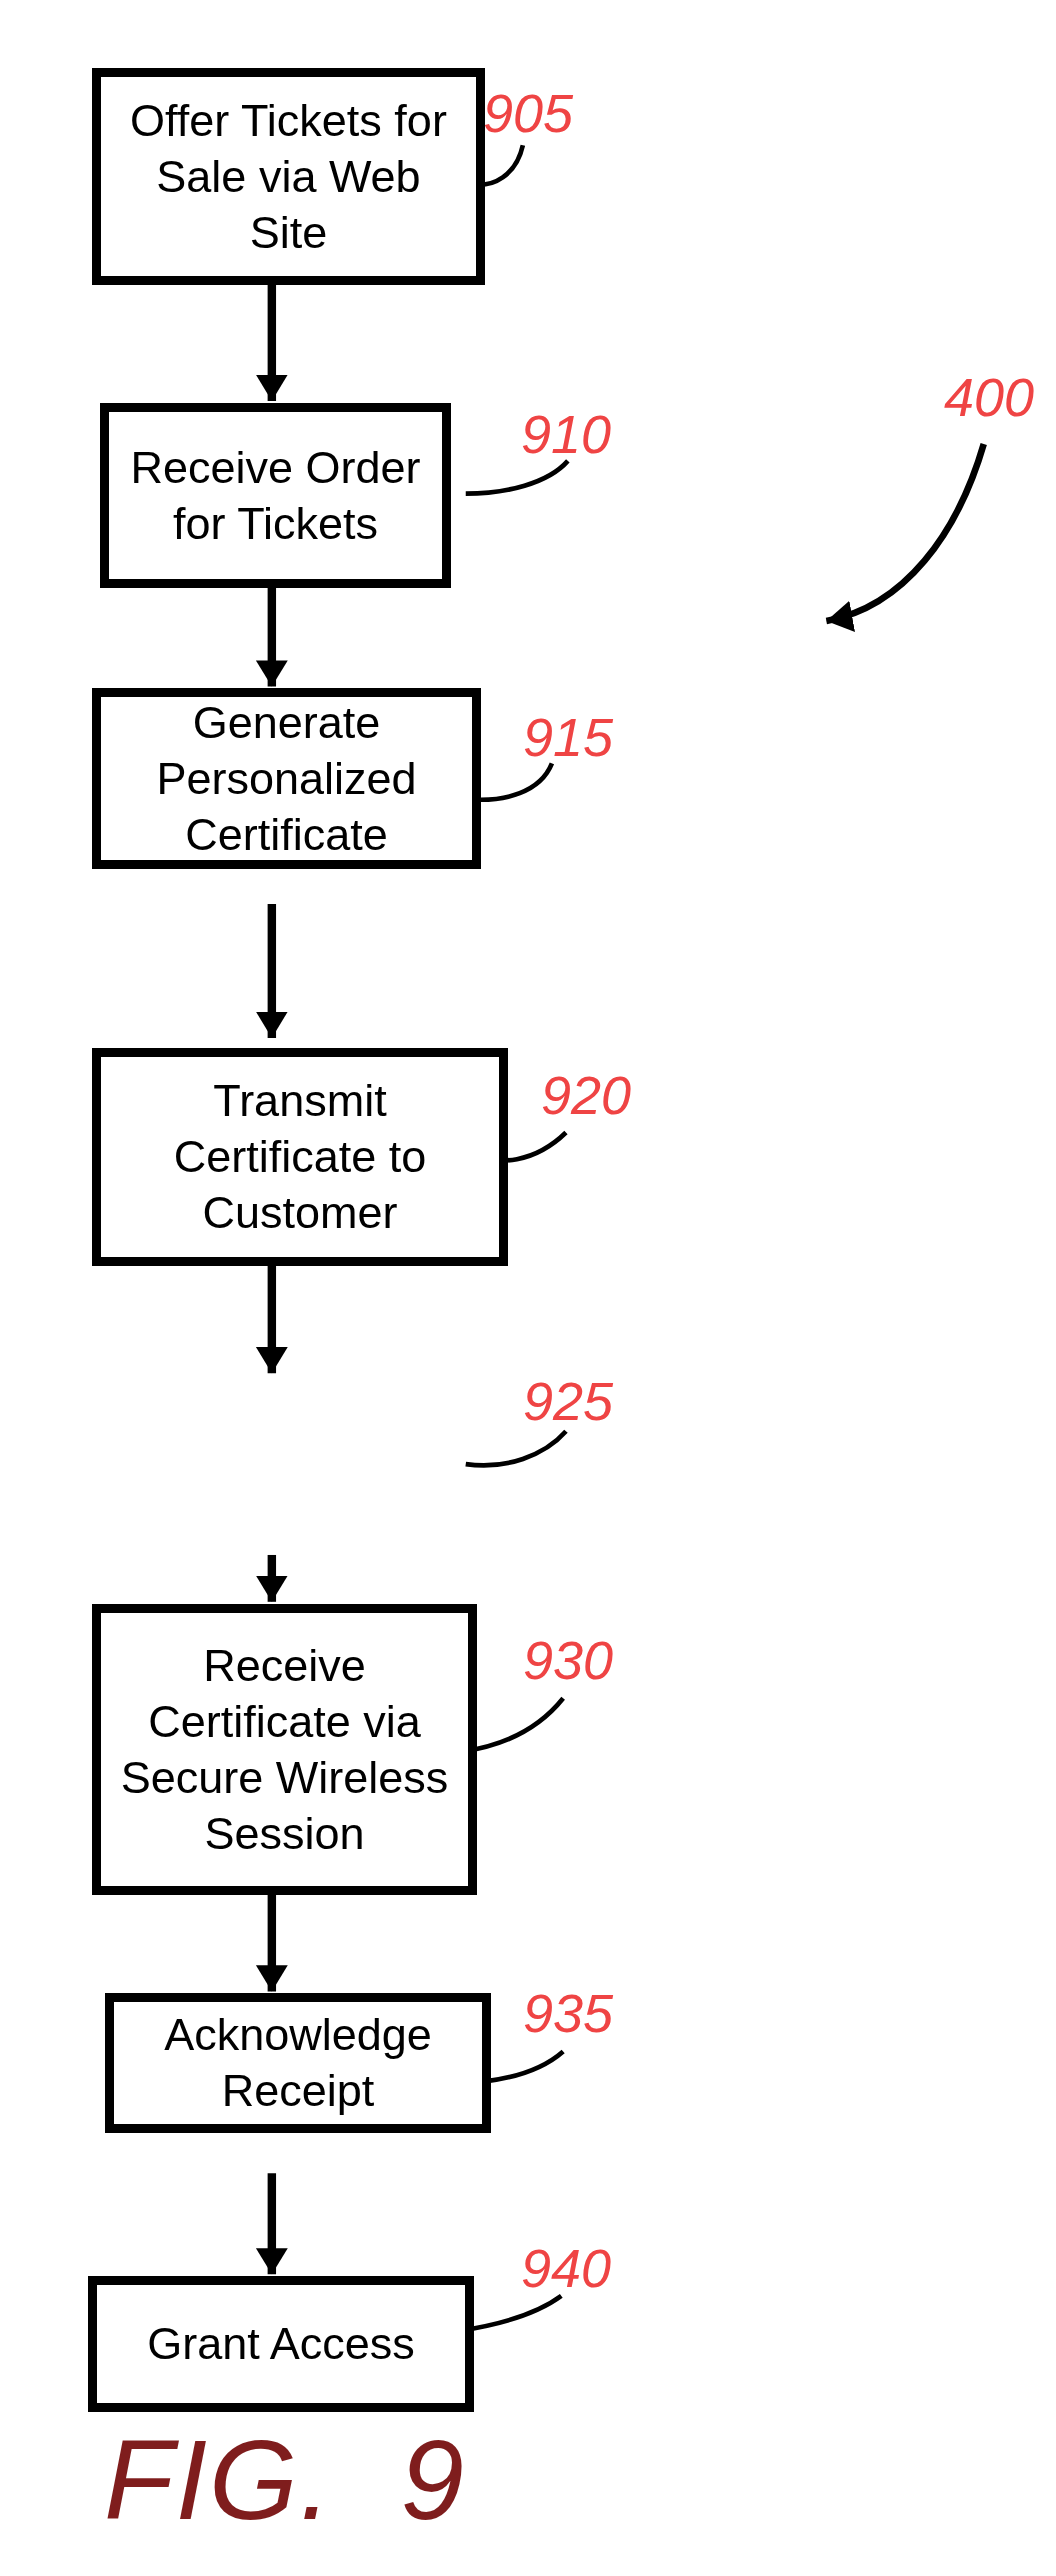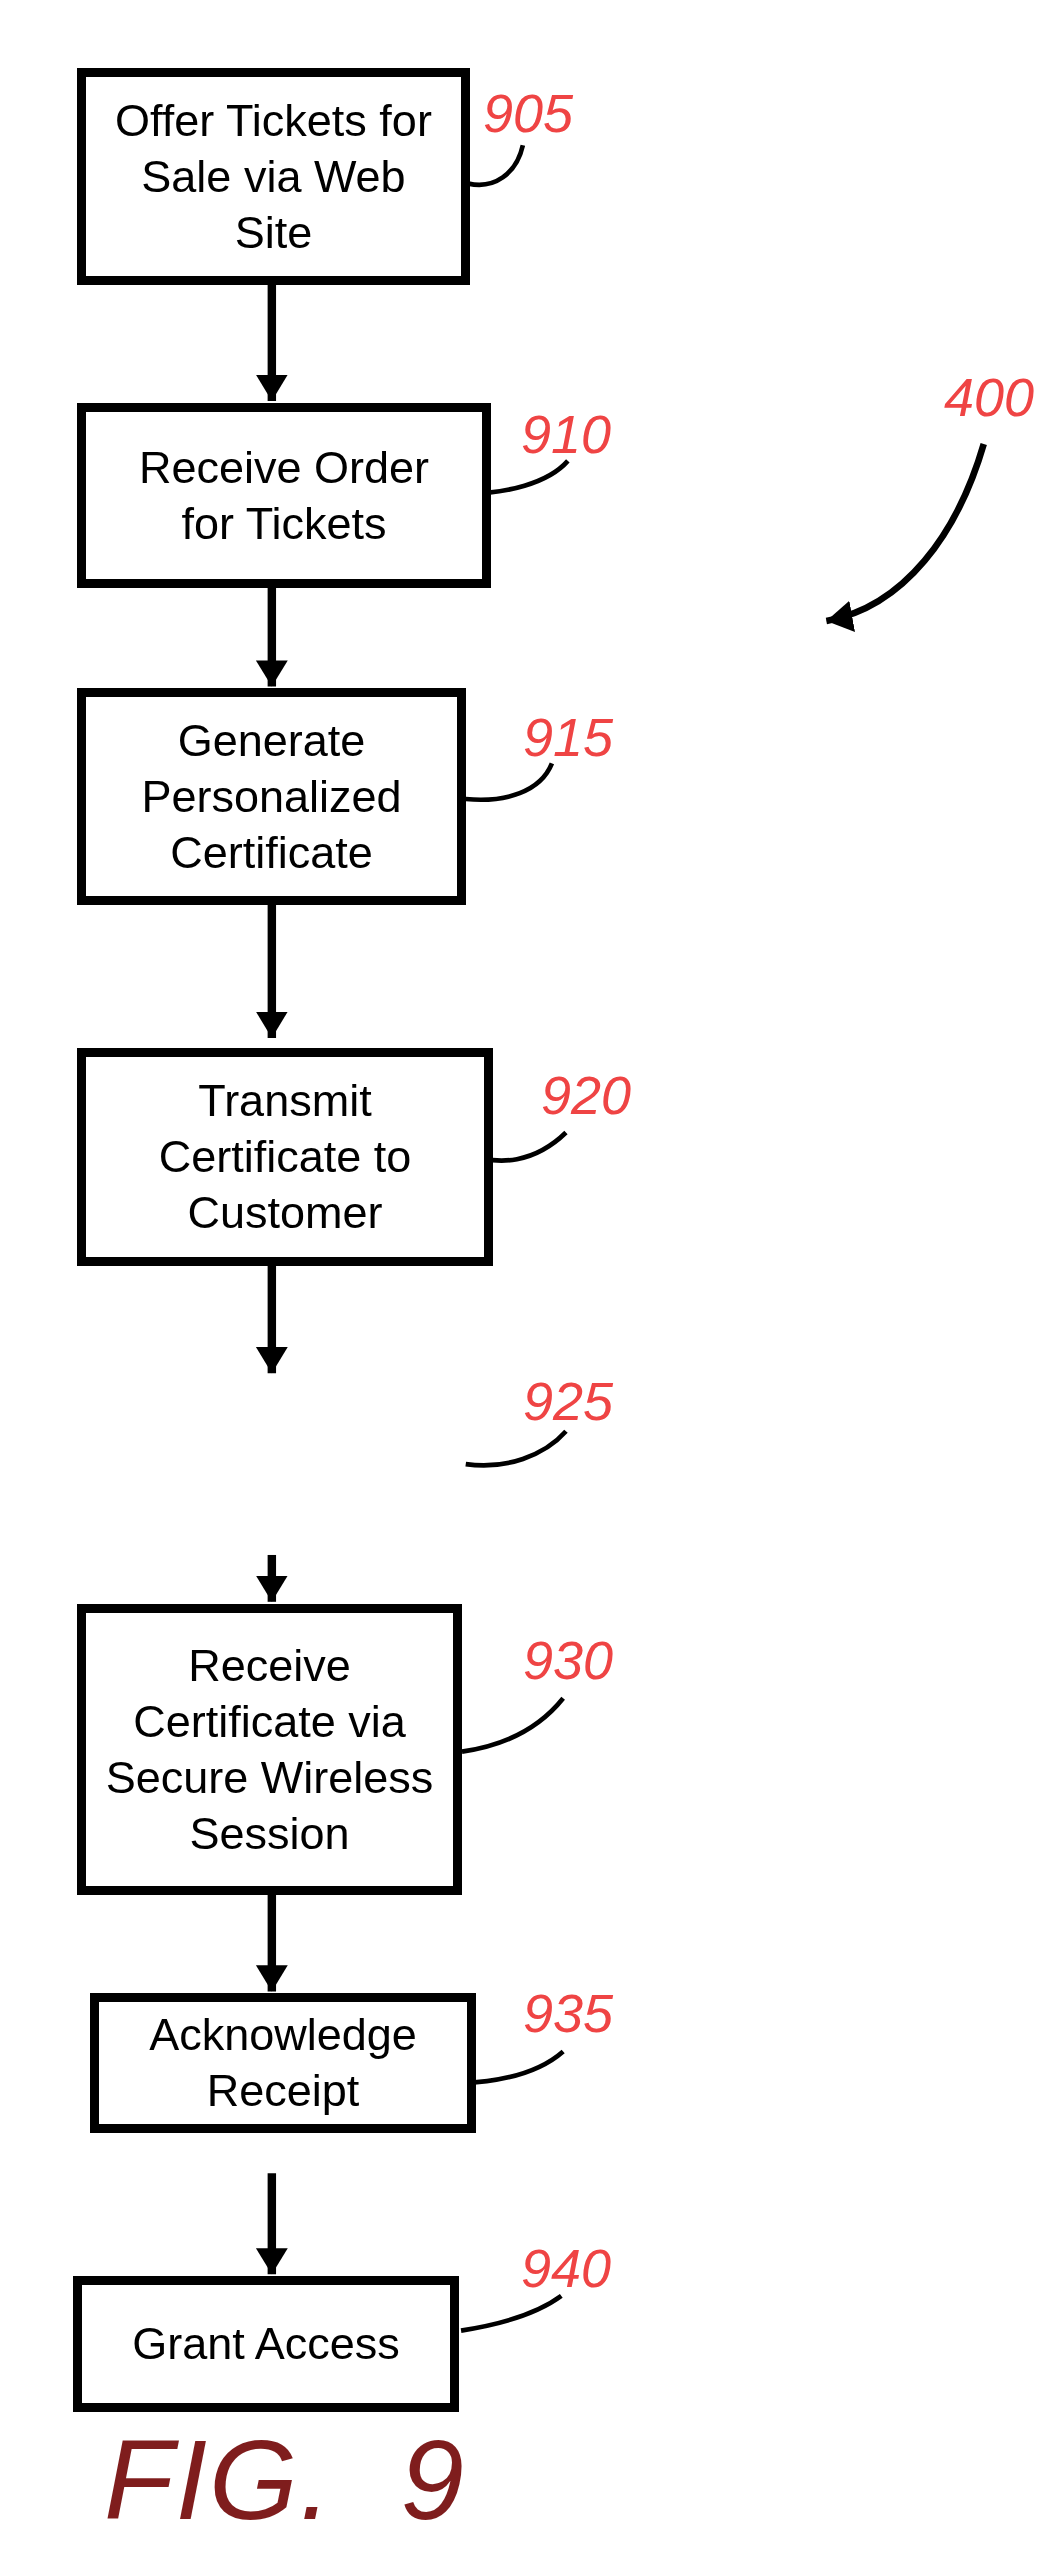--- a/index.html
+++ b/index.html
@@ -4,21 +4,21 @@
 <style>
   html,body{margin:0;padding:0;background:#ffffff;}
   body{
     width:1057px;height:2576px;position:relative;overflow:hidden;
     font-family:"Liberation Sans","DejaVu Sans",sans-serif;color:#000;
   }
   .canvas{position:absolute;inset:0;width:1057px;height:2576px;}
   svg.wires{position:absolute;left:0;top:0;width:1057px;height:2576px;}
   .flowbox{
     position:absolute;box-sizing:border-box;border:9.4px solid #000;background:#fff;
-    display:flex;align-items:center;justify-content:center;text-align:center;
+    display:flex;align-items:center;justify-content:center;text-align:center;margin-left:15px;
   }
   .boxtext{
     white-space:pre-line;font-size:45px;line-height:56px;color:#000;
     font-family:"Liberation Sans","DejaVu Sans",sans-serif;
   }
   .ref{
     position:absolute;font-style:italic;font-size:54px;line-height:1;
     color:#ef4444;font-family:"Liberation Sans","DejaVu Sans",sans-serif;
   }
   .fig-caption{
@@ -57,25 +57,25 @@
     <path d="M 492 2488 C 537 2481, 576 2468, 599 2451" stroke="#000" stroke-width="5" fill="none"></path>
 
     <path d="M 1050 474 C 1022 570, 965 648, 882 663" stroke="#000" stroke-width="7" fill="none" marker-end="url(#ah)"></path>
   </svg>
 
   <div class="flowbox" style="left:77px;top:68px;width:393px;height:217px">
     <span class="boxtext">Offer Tickets for
 Sale via Web
 Site</span>
   </div>
-  <div class="flowbox" style="left:77px;top:403px;width:414px;height:185px">
+  <div class="flowbox" style="left:85px;top:403px;width:351px;height:185px">
     <span class="boxtext">Receive Order
 for Tickets</span>
   </div>
-  <div class="flowbox" style="left:77px;top:688px;width:389px;height:217px">
+  <div class="flowbox" style="left:77px;top:688px;width:389px;height:181px">
     <span class="boxtext">Generate
 Personalized
 Certificate</span>
   </div>
   <div class="flowbox" style="left:77px;top:1048px;width:416px;height:218px">
     <span class="boxtext">Transmit
 Certificate to
 Customer</span>
   </div>
   <div class="flowbox" style="left:77px;top:1604px;width:385px;height:291px">

